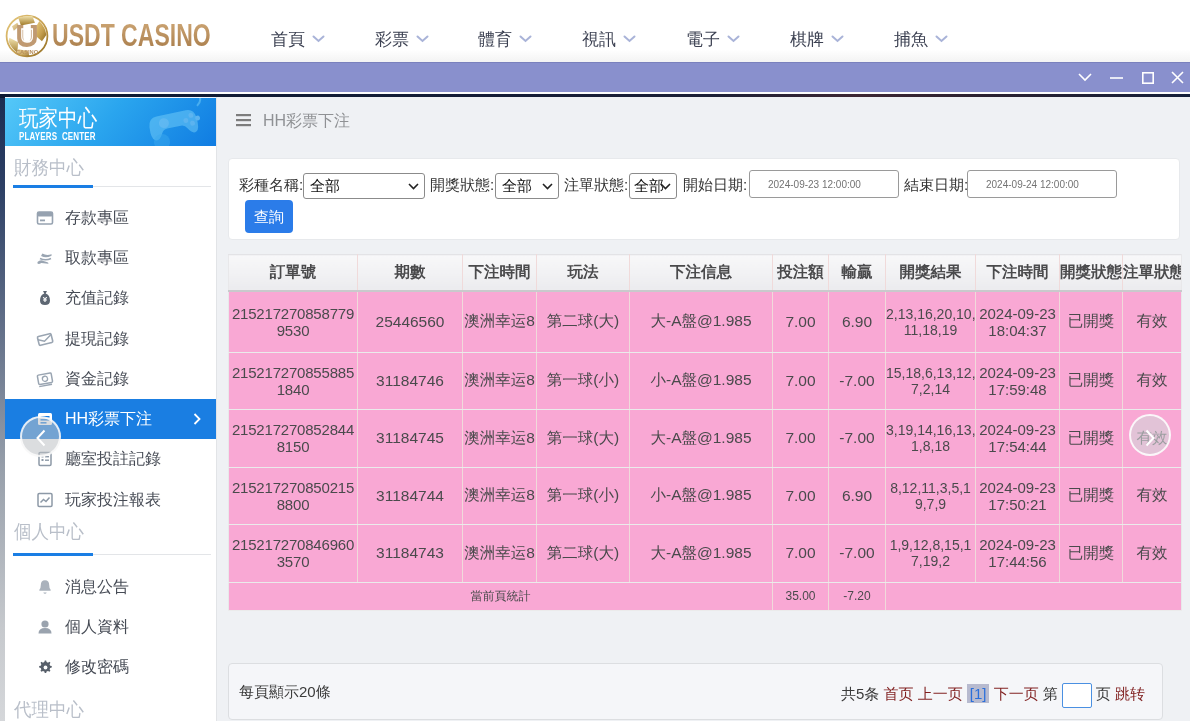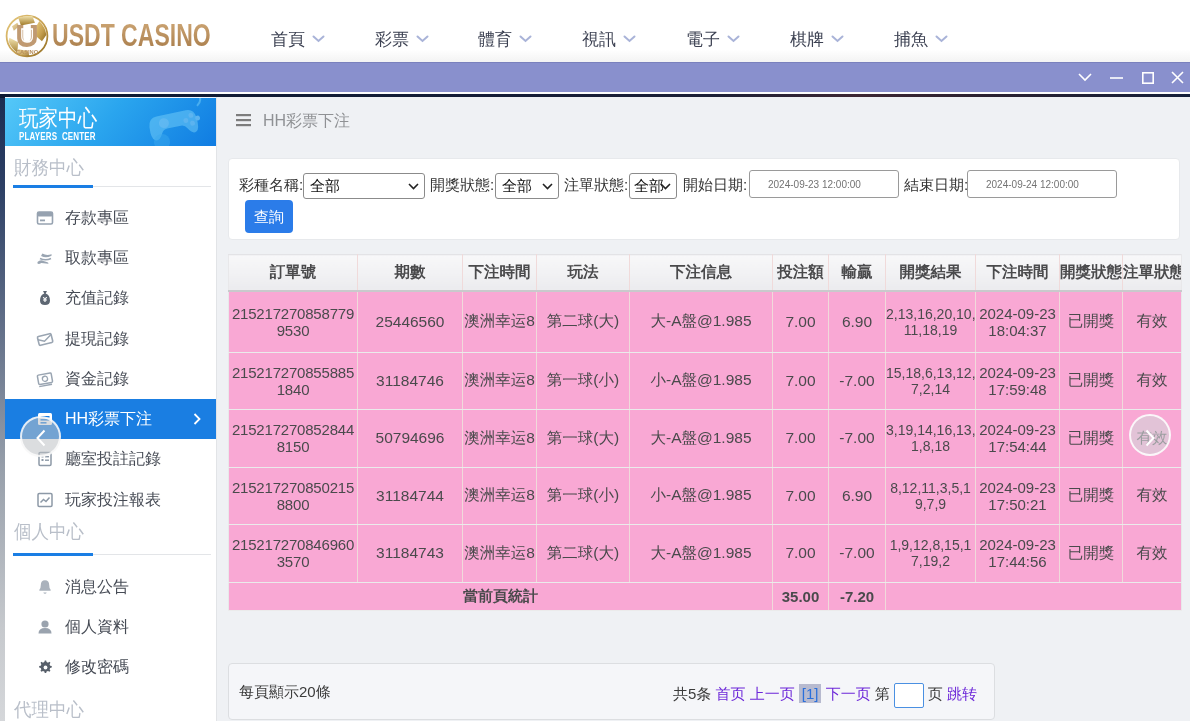--- a/index.html
+++ b/index.html
@@ -66,33 +66,33 @@
   
   .btable { position:absolute; left:11px; top:157px; width:953px; border-collapse:collapse;
             background:#f9a8d4; table-layout:fixed; }
   .btable th { background:linear-gradient(#f8f8f9,#ebebee); border:1px solid #f0dada;
                border-top:1px solid #e3e3e6; border-bottom:2px solid #c9c9cc;
                font-size:15.5px; color:#4a4a4c; font-weight:bold; height:36px; padding:0; white-space:nowrap; overflow:hidden; }
   .btable td { border:1px solid #f0dada; border-top:1px solid #ebebeb; border-bottom:1px solid #ebebeb;
                text-align:center; font-size:15.5px; color:#4a4a4c; padding:0; white-space:nowrap; overflow:hidden; }
   .btable tr.drow td { height:57.5px; }
   .btable tr.drow.r1 td { height:61.5px;margin-top:9px; }
-  .btable tr.srow td { height:28.5px; font-size:15px;font-weight:bold; }
+  .btable tr.srow td { height:28.5px; font-size:12px; }
   .btable th:first-child, .btable td:first-child { border-left:1px solid #e8e8ea; }
   .btable th:last-child, .btable td:last-child { border-right:1px solid #e8e8ea; }
   .num { font-size:15px !important; letter-spacing:-0.2px; }
   .sm { font-size:14px !important; }
   .tm { font-size:15px !important; }
 
   
-  .pgbar { position:absolute; left:11px; top:566px; width:767px; height:57px; background:#f5f6f9;
+  .pgbar { position:absolute; left:11px; top:566px; width:935px; height:57px; background:#f5f6f9;
            border:1px solid #dcdee1; border-radius:4px; font-size:15px; color:#3b3b3b; }
   .pgbar .lft { position:absolute; left:10px; top:19px; }
   .pgbar .rgt { position:absolute; right:17px; top:19px; }
-  .pgbar a { color:#6d28d9; text-decoration:none; }
+  .pgbar a { color:#7f1d1d; text-decoration:none; }
   .pgcur { background:#b7bacf; color:#2a6fdb; padding:1px 3px; }
   .pginp { display:inline-block; width:30px; height:25px; background:#fff; border:1px solid #4a90e2;
            border-radius:2px; vertical-align:middle; margin:0 4px; }
 
   
   .circL { position:absolute; left:20px; top:416px; width:41px; height:41px; border-radius:50%;
            background:rgba(190,193,197,.55); border:2px solid rgba(255,255,255,.8); z-index:30; }
   .circR { position:absolute; left:1129px; top:414px; width:42px; height:42px; border-radius:50%;
            background:rgba(210,213,216,.6); border:2px solid rgba(255,255,255,.85); z-index:30; }
   .circL svg { position:absolute; left:12px; top:11px; }
@@ -375,21 +375,21 @@
       <td>小-A盤@1.985</td>
           <td>7.00</td>
           <td>-7.00</td>
           <td class="sm">15,18,6,13,12,<br>7,2,14</td>
       <td class="tm">2024-09-23<br>17:59:48</td>
           <td>已開獎</td>
           <td>有效</td>
     </tr>
     <tr class="drow">
       <td class="num">215217270852844<br>8150</td>
-          <td>50794696</td>
+          <td>31184745</td>
           <td>澳洲幸运8</td>
           <td>第一球(大)</td>
       <td>大-A盤@1.985</td>
           <td>7.00</td>
           <td>-7.00</td>
           <td class="sm">3,19,14,16,13,<br>1,8,18</td>
       <td class="tm">2024-09-23<br>17:54:44</td>
           <td>已開獎</td>
           <td>有效</td>
     </tr>

